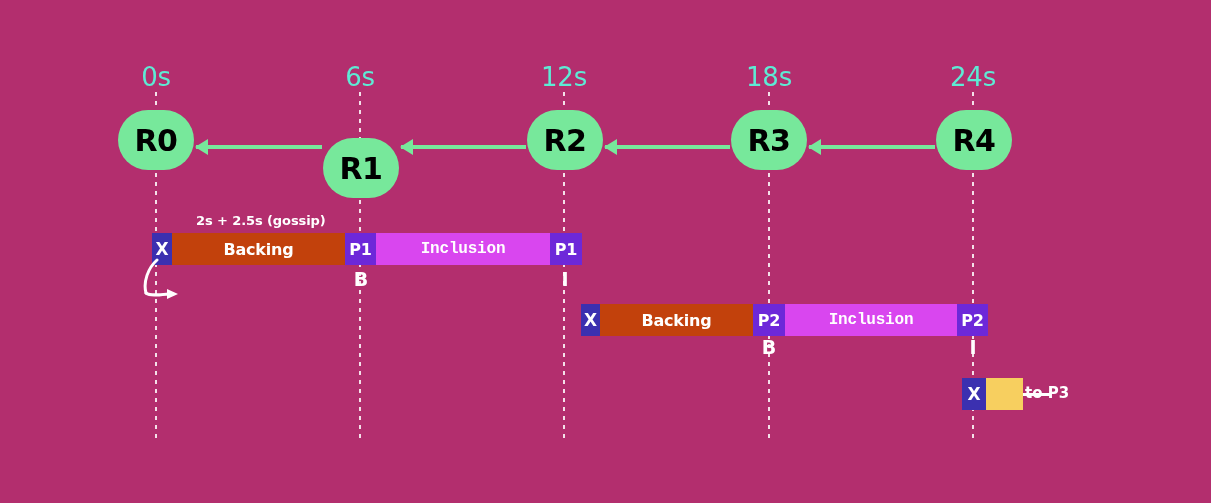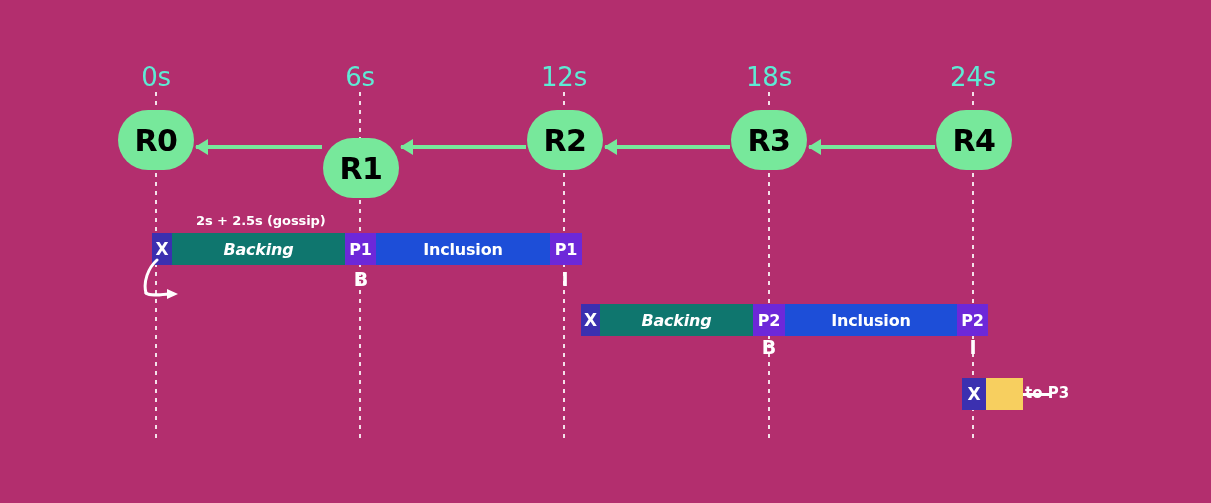--- a/index.html
+++ b/index.html
@@ -83,23 +83,23 @@
     align-items: center;
     justify-content: center;
     color: #ffffff;
     font-size: 16px;
     font-weight: bold;
     letter-spacing: -0.2px;
     white-space: nowrap;
     box-sizing: border-box;
   }
   .seg-x       { background: #3b30b0; font-size: 17px; }
-  .seg-backing { background: #0f766e; font-style: italic; }
+  .seg-backing { background: #c2410c; }
   .seg-para    { background: #6d28d9; }
-  .seg-incl    { background: #1d4ed8; }
+  .seg-incl    { background: #d946ef; font-family: Liberation Mono, monospace; }
   .seg-plain   { background: #f7cf5f; }
 
   
   .phase-marker {
     position: absolute;
     transform: translateX(-50%);
     color: #ffffff;
     font-size: 19px;
     font-weight: bold;
     line-height: 1;

